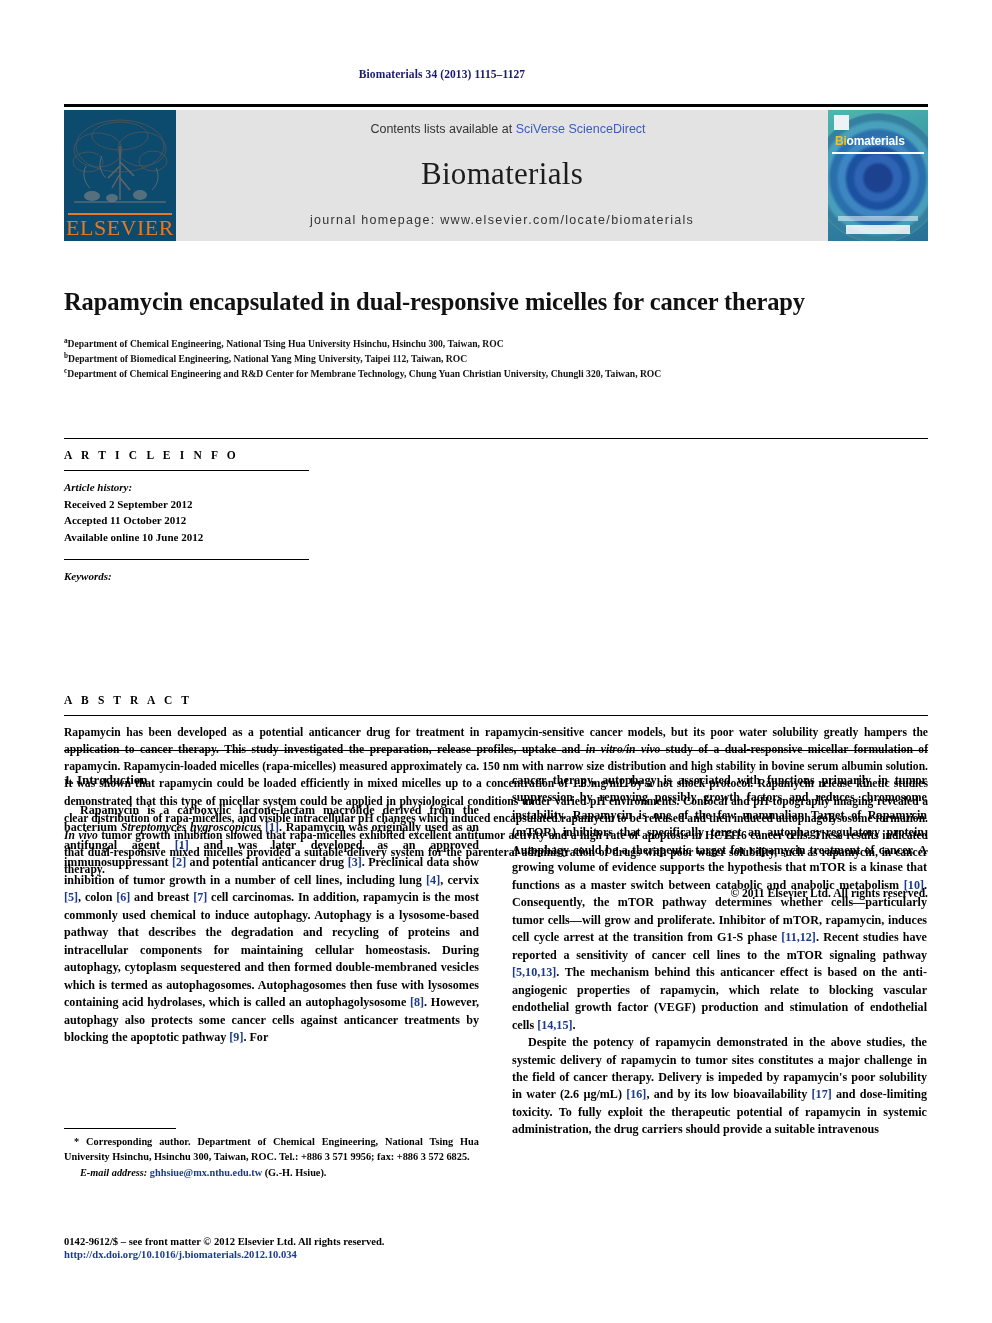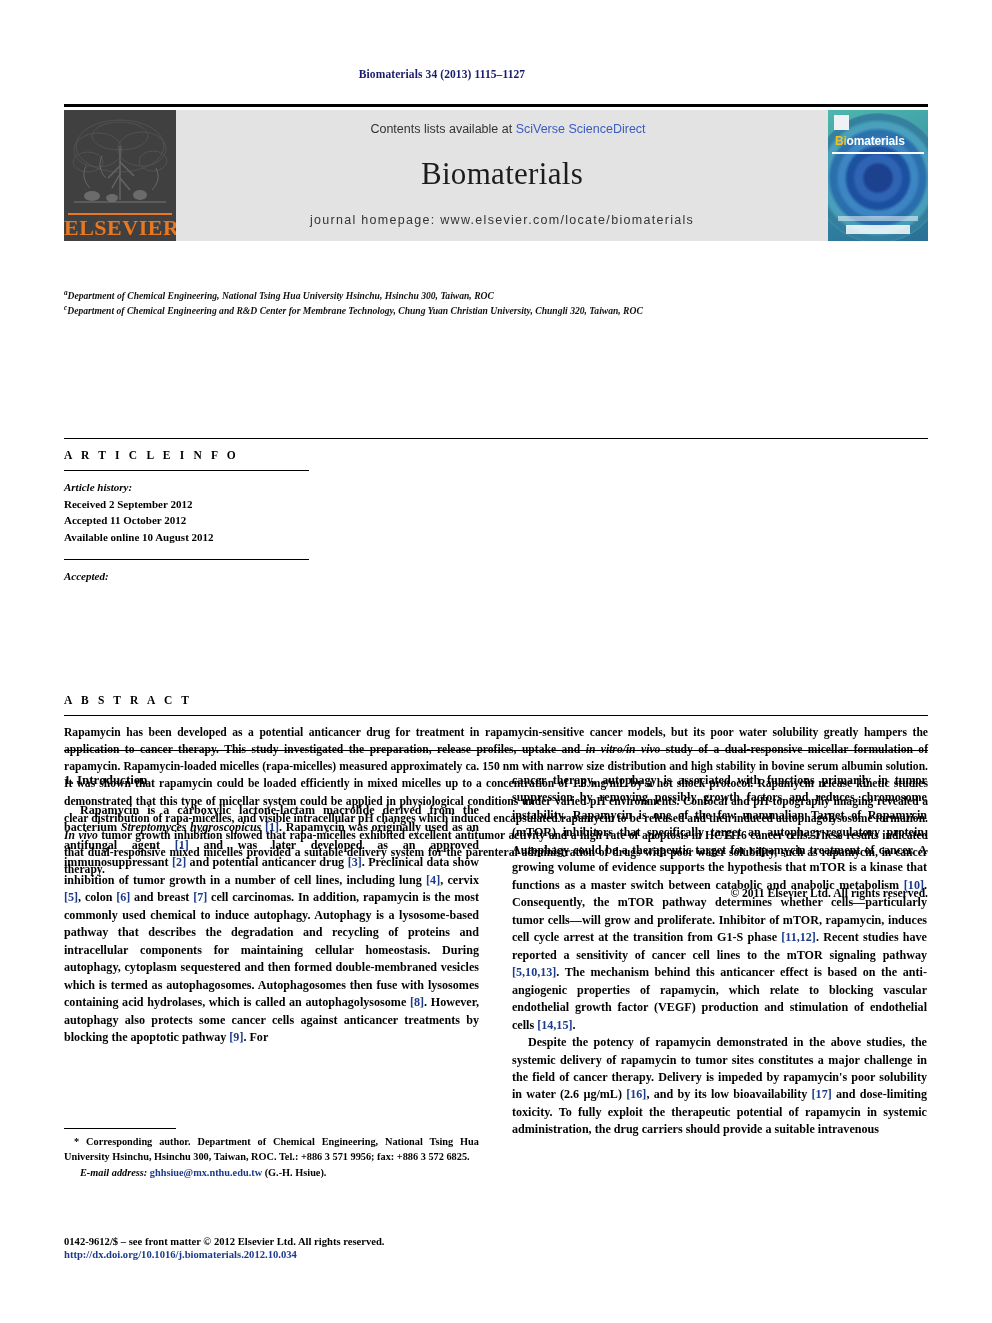--- a/index.html
+++ b/index.html
@@ -46,23 +46,22 @@
     left: 0; top: 3px;
     width: 864px; height: 131px;
     display: flex;
     flex-direction: row;
     align-items: stretch;
   }
   .elsevier-logo {
     width: 112px;
     flex: 0 0 112px;
     position: relative;
-    background: #404040;
+    background: #0c4a6e;
     overflow: hidden;
-    font-weight: bold;
   }
   .elsevier-tree {
     position: absolute;
     left: 4px; top: 6px;
     width: 104px; height: 95px;
   }
   .elsevier-word {
     position: absolute;
     left: 0; bottom: 2px;
     width: 112px;
@@ -205,21 +204,20 @@
     margin: 0 0 14px 0;
   }
   .authors sup {
     font-size: 10.5px;
     color: #24248a;
     font-weight: bold;
     vertical-align: super;
   }
   .affil {
     font-family: "Liberation Serif", serif;
-    font-style: italic;
     font-size: 9.6px;
     line-height: 1.42;
     color: #111;
     margin: 0;
     font-weight: bold;
   }
   .affil sup {
     font-size: 7.2px;
     vertical-align: super;
   }
@@ -441,43 +439,45 @@
         <div class="cover-title"><span class="b">Bi</span><span class="rest">omaterials</span></div>
         <div class="cover-underline"></div>
         <div class="cover-bottom-text"></div>
         <div class="cover-bottom-bar"></div>
       </div>
 
     </div>
   </div>
 
   <div class="title-block">
+    <h1 class="article-title">Rapamycin encapsulated in dual-responsive micelles for cancer therapy</h1>
     <div>
         <p class="affil"><sup>a</sup>Department of Chemical Engineering, National Tsing Hua University Hsinchu, Hsinchu 300, Taiwan, ROC</p>
+        <p class="affil"><sup>b</sup>Department of Biomedical Engineering, National Yang Ming University, Taipei 112, Taiwan, ROC</p>
         <p class="affil"><sup>c</sup>Department of Chemical Engineering and R&amp;D Center for Membrane Technology, Chung Yuan Christian University, Chungli 320, Taiwan, ROC</p>
       </div>
   </div>
 
   <div class="info-abstract">
     <div class="ia-grid">
       <div class="col-info">
         <div class="sec-head">A R T I C L E  I N F O</div>
         <hr class="hr-thin">
         <div class="ai-group">
           <div class="ai-label">Article history:</div>
           <div>
               <div>Received 2 September 2012</div>
               <div>Accepted 11 October 2012</div>
-              <div>Available online 10 August 2012</div>
+              <div>Available online 10 June 2012</div>
             </div>
         </div>
         <div class="ai-gap"></div>
         <hr class="hr-thin">
         <div class="ai-group">
-          <div class="ai-label">Accepted:</div>
+          <div class="ai-label">Keywords:</div>
         </div>
       </div>
 
       <div class="col-abstract">
         <div class="sec-head">A B S T R A C T</div>
         <hr class="hr-thin">
         <div>
             <p class="abstract-text">Rapamycin has been developed as a potential anticancer drug for treatment in rapamycin-sensitive cancer models, but its poor water solubility greatly hampers the application to cancer therapy. This study investigated the preparation, release profiles, uptake and <i>in vitro/in vivo</i> study of a dual-responsive micellar formulation of rapamycin. Rapamycin-loaded micelles (rapa-micelles) measured approximately ca. 150 nm with narrow size distribution and high stability in bovine serum albumin solution. It was shown that rapamycin could be loaded efficiently in mixed micelles up to a concentration of 1.8 mg/mL by a hot shock protocol. Rapamycin release kinetic studies demonstrated that this type of micellar system could be applied in physiological conditions under varied pH environments. Confocal and pH-topography imaging revealed a clear distribution of rapa-micelles, and visible intracellular pH changes which induced encapsulated rapamycin to be released and then induced autophagolysosome formation. <i>In vivo</i> tumor growth inhibition showed that rapa-micelles exhibited excellent antitumor activity and a high rate of apoptosis in HCT116 cancer cells. These results indicated that dual-responsive mixed micelles provided a suitable delivery system for the parenteral administration of drugs with poor water solubility, such as rapamycin, in cancer therapy.</p>
           </div>
         <div class="copyright">© 2011 Elsevier Ltd. All rights reserved.</div>

